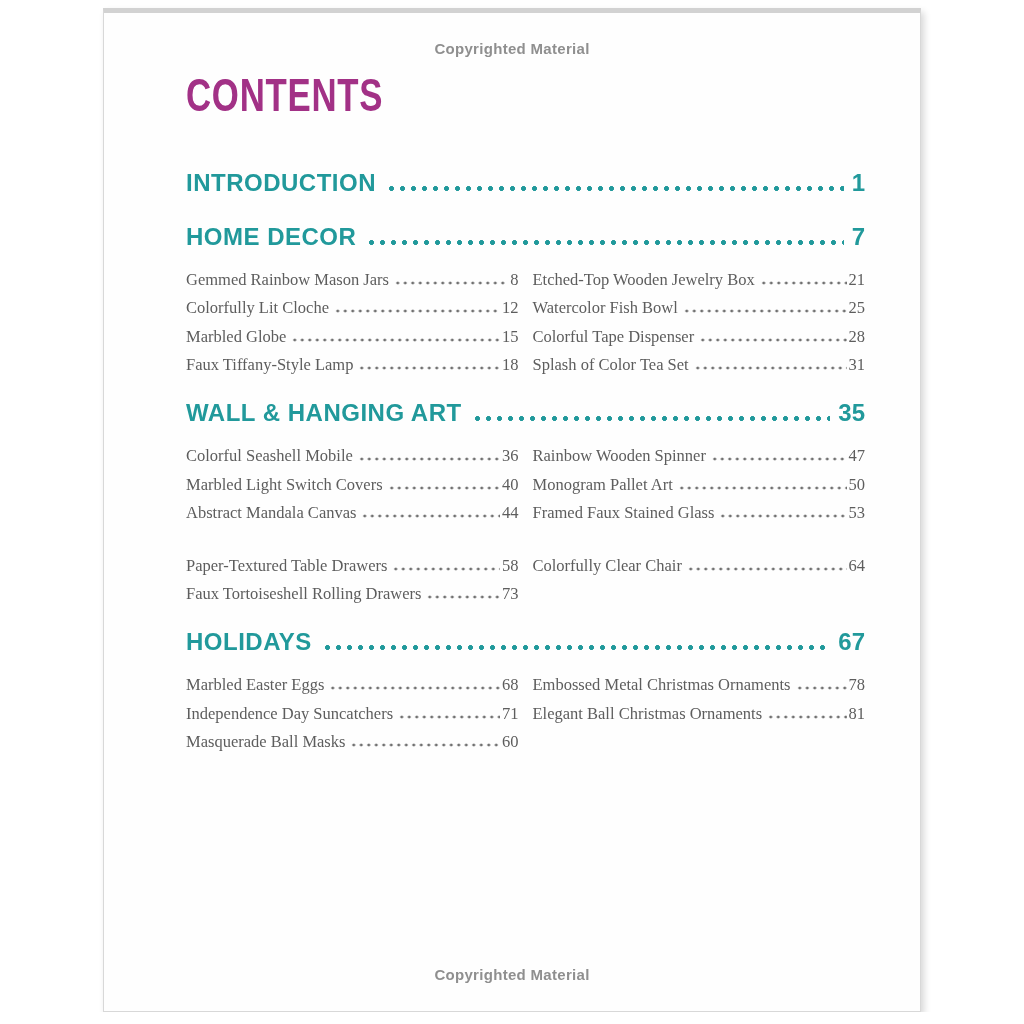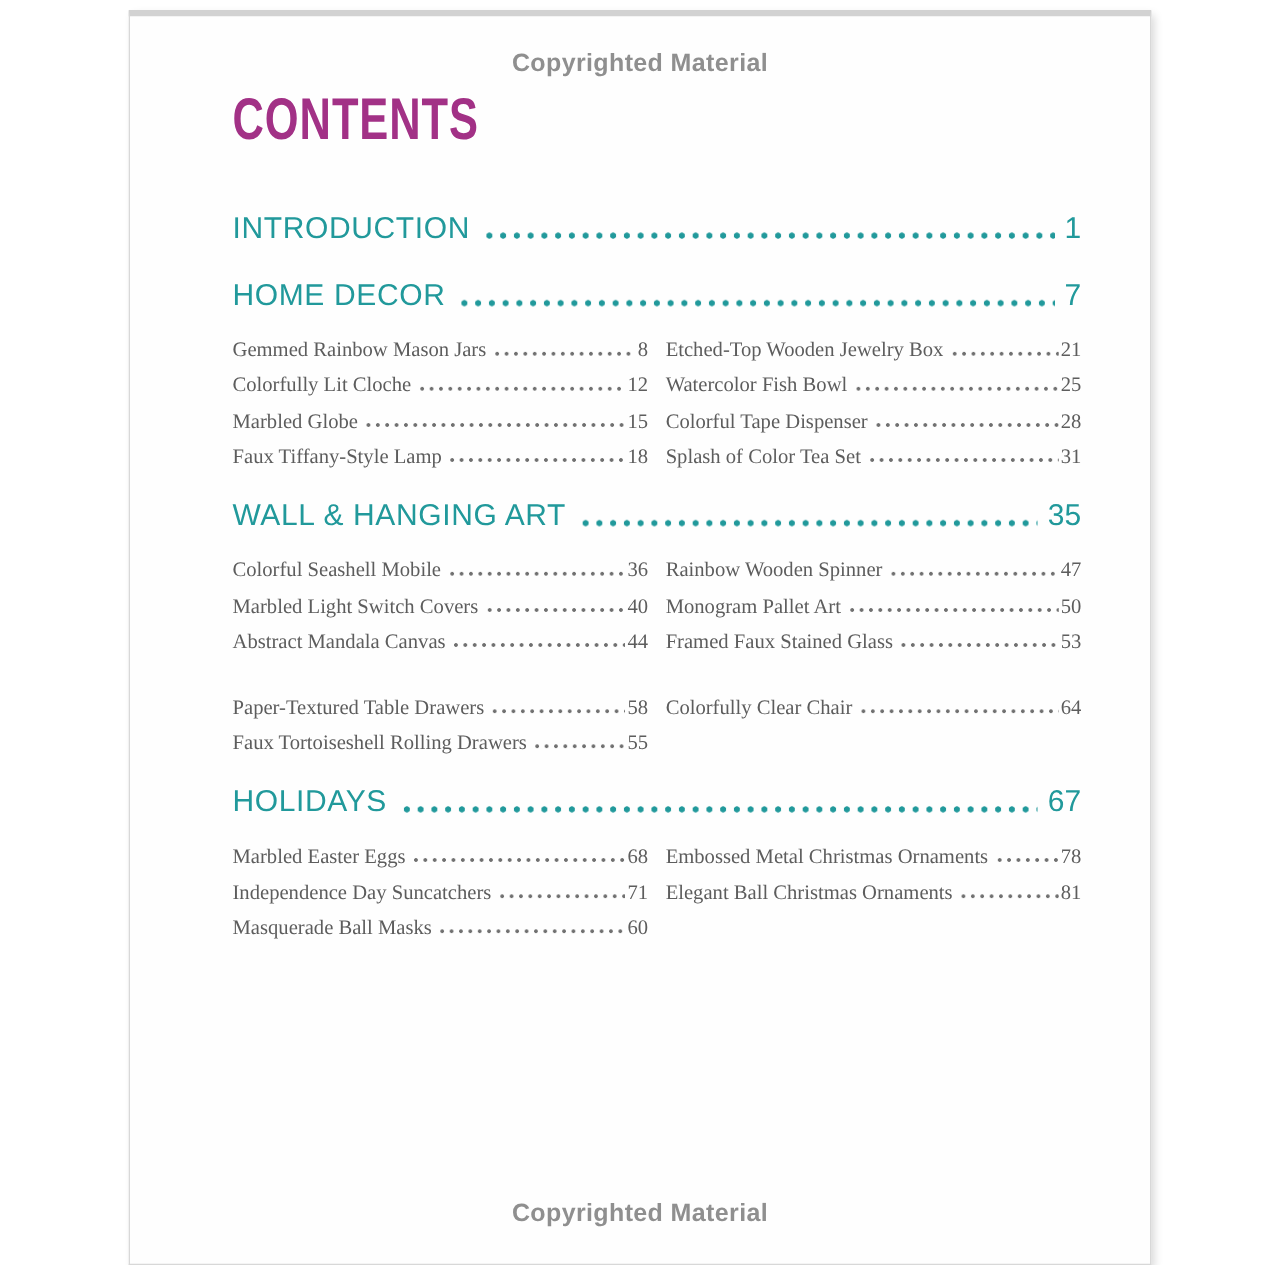--- a/index.html
+++ b/index.html
@@ -15,21 +15,21 @@
     border: 1px solid #d8d8d8;
     border-top: 5px solid #d2d2d2;
     box-shadow: 3px 4px 7px rgba(0,0,0,0.16);
     padding: 26px 55px 0 82px;
   }
 
   .banner {
     position: absolute;
     left: 0; right: 0;
     text-align: center;
-    font-size: 20px;
+    font-size: 15px;
     font-weight: bold;
     letter-spacing: 0.3px;
     color: var(--banner-gray, #8f8f8f);
   }
   .banner.top    { top: 27px; }
   .banner.bottom { bottom: 28px; }
 
   .title {
     margin-top: 32px;
     font-size: 47px;
@@ -41,21 +41,21 @@
     transform-origin: left bottom;
   }
 
   .toc { margin-top: 50px; }
   .section + .section { margin-top: 24px; }
 
   .sec-heading {
     display: flex;
     align-items: flex-end;
     color: var(--teal, #21999b);
-    font-weight: normal;
+    font-weight: bold;
     font-size: 24px;
   }
   .sec-name { line-height: 30px; letter-spacing: 0.5px; white-space: nowrap; }
   .sec-page { line-height: 30px; }
   .sec-dots {
     flex: 1;
     height: 30px;
     margin: 0 8px;
     background-image: radial-gradient(circle, var(--teal, #21999b) 2.2px, transparent 2.7px);
     background-size: 11px 7px;
@@ -206,21 +206,21 @@
         <div class="entries">
           <div class="col">
             <div class="entry">
               <span class="entry-title">Paper-Textured Table Drawers</span>
               <span class="entry-dots"></span>
               <span class="entry-page">58</span>
             </div>
             <div class="entry">
               <span class="entry-title">Faux Tortoiseshell Rolling Drawers</span>
               <span class="entry-dots"></span>
-              <span class="entry-page">55</span>
+              <span class="entry-page">73</span>
             </div>
           </div>
           <div class="col">
             <div class="entry">
               <span class="entry-title">Colorfully Clear Chair</span>
               <span class="entry-dots"></span>
               <span class="entry-page">64</span>
             </div>
           </div>
         </div>

